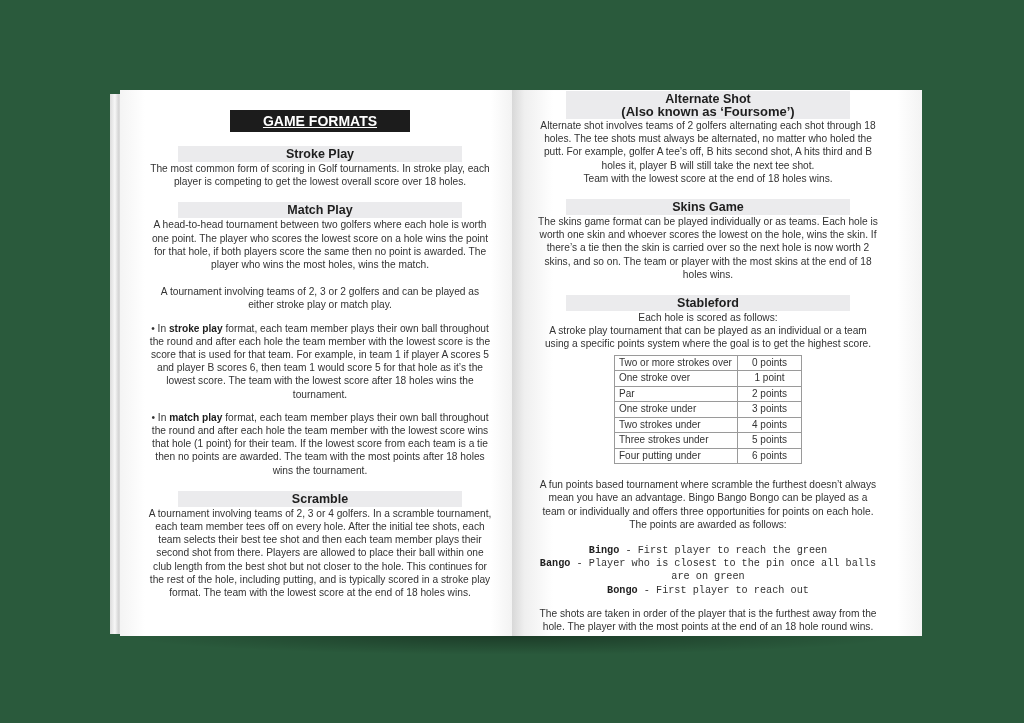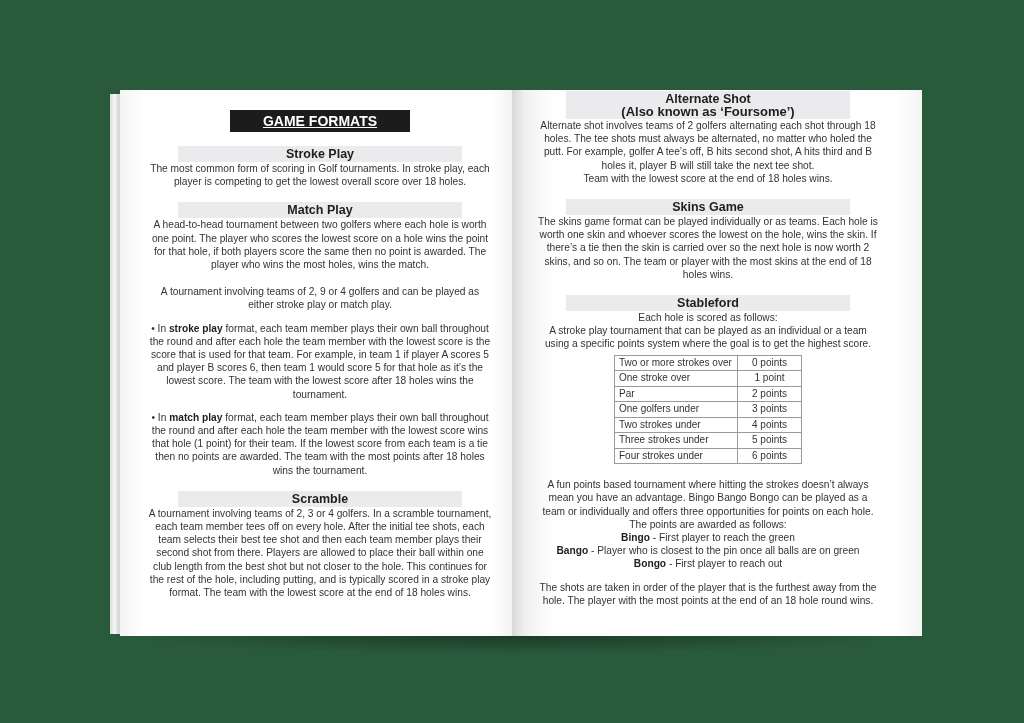--- a/index.html
+++ b/index.html
@@ -46,21 +46,21 @@
   .sec-sub { display:block; font-size:13px; line-height:10px; padding-bottom:2px; }
   .sec-body { margin:0; padding:0 2px; }
   .gap { height:14px; }
   .gap-sm { height:10px; }
   b.kw { font-weight:bold; color:#1e1e1e; }
 
   table.pts { margin:4px auto 0; border-collapse:collapse; font-size:10px; }
   table.pts td { border:1px solid #9a9a9a; height:14.5px; padding:0 4px; line-height:14px; }
   table.pts td.l { width:114px; text-align:left; }
   table.pts td.r { width:55px; }
-  .bingo-lines { margin-top:0; }
+  .bingo-lines { margin-top:13px;font-family:Liberation Mono, monospace; }
 </style>
 </head>
 <body>
 
 <div class="shadow"></div>
 
 <div class="book">
   <div class="edge-left"></div>
   <div class="edge-right"></div>
 
@@ -74,21 +74,21 @@
       </div>
       <div class="gap"></div>
 
       <div>
         <div class="sec-head">Match Play</div>
         <p class="sec-body">A head-to-head tournament between two golfers where each hole is worth one point. The player who scores the lowest score on a hole wins the point for that hole, if both players score the same then no point is awarded. The player who wins the most holes, wins the match.</p>
       </div>
       <div class="gap"></div>
 
       <div>
-        <p class="sec-body">A tournament involving teams of 2, 9 or 4 golfers and can be played as either stroke play or match play.</p>
+        <p class="sec-body">A tournament involving teams of 2, 3 or 2 golfers and can be played as either stroke play or match play.</p>
         <div class="gap-sm"></div>
         <p class="sec-body"><span>• In </span><b class="kw">stroke play</b><span> format, each team member plays their own ball throughout the round and after each hole the team member with the lowest score is the score that is used for that team. For example, in team 1 if player A scores 5 and player B scores 6, then team 1 would score 5 for that hole as it’s the lowest score. The team with the lowest score after 18 holes wins the tournament.</span></p>
         <div class="gap-sm"></div>
         <p class="sec-body"><span>• In </span><b class="kw">match play</b><span> format, each team member plays their own ball throughout the round and after each hole the team member with the lowest score wins that hole (1 point) for their team. If the lowest score from each team is a tie then no points are awarded. The team with the most points after 18 holes wins the tournament.</span></p>
       </div>
       <div class="gap"></div>
 
       <div>
         <div class="sec-head">Scramble</div>
         <p class="sec-body">A tournament involving teams of 2, 3 or 4 golfers. In a scramble tournament, each team member tees off on every hole. After the initial tee shots, each team selects their best tee shot and then each team member plays their second shot from there. Players are allowed to place their ball within one club length from the best shot but not closer to the hole. This continues for the rest of the hole, including putting, and is typically scored in a stroke play format. The team with the lowest score at the end of 18 holes wins.</p>
@@ -127,42 +127,42 @@
               </tr>
             <tr>
                 <td class="l">One stroke over</td>
                 <td class="r">1 point</td>
               </tr>
             <tr>
                 <td class="l">Par</td>
                 <td class="r">2 points</td>
               </tr>
             <tr>
-                <td class="l">One golfers under</td>
+                <td class="l">One stroke under</td>
                 <td class="r">3 points</td>
               </tr>
             <tr>
                 <td class="l">Two strokes under</td>
                 <td class="r">4 points</td>
               </tr>
             <tr>
                 <td class="l">Three strokes under</td>
                 <td class="r">5 points</td>
               </tr>
             <tr>
-                <td class="l">Four strokes under</td>
+                <td class="l">Four putting under</td>
                 <td class="r">6 points</td>
               </tr>
           </tbody>
         </table>
       </div>
       <div class="gap"></div>
 
       <div>
-        <p class="sec-body">A fun points based tournament where hitting the strokes doesn’t always mean you have an advantage. Bingo Bango Bongo can be played as a team or individually and offers three opportunities for points on each hole.</p>
+        <p class="sec-body">A fun points based tournament where scramble the furthest doesn’t always mean you have an advantage. Bingo Bango Bongo can be played as a team or individually and offers three opportunities for points on each hole.</p>
         <p class="sec-body">The points are awarded as follows:</p>
         <div class="bingo-lines">
           <p class="sec-body"><b class="kw">Bingo</b><span> - First player to reach the green</span></p>
           <p class="sec-body"><b class="kw">Bango</b><span> - Player who is closest to the pin once all balls are on green</span></p>
           <p class="sec-body"><b class="kw">Bongo</b><span> - First player to reach out</span></p>
         </div>
         <div class="gap-sm"></div>
         <p class="sec-body">The shots are taken in order of the player that is the furthest away from the hole. The player with the most points at the end of an 18 hole round wins.</p>
       </div>
     </div>

